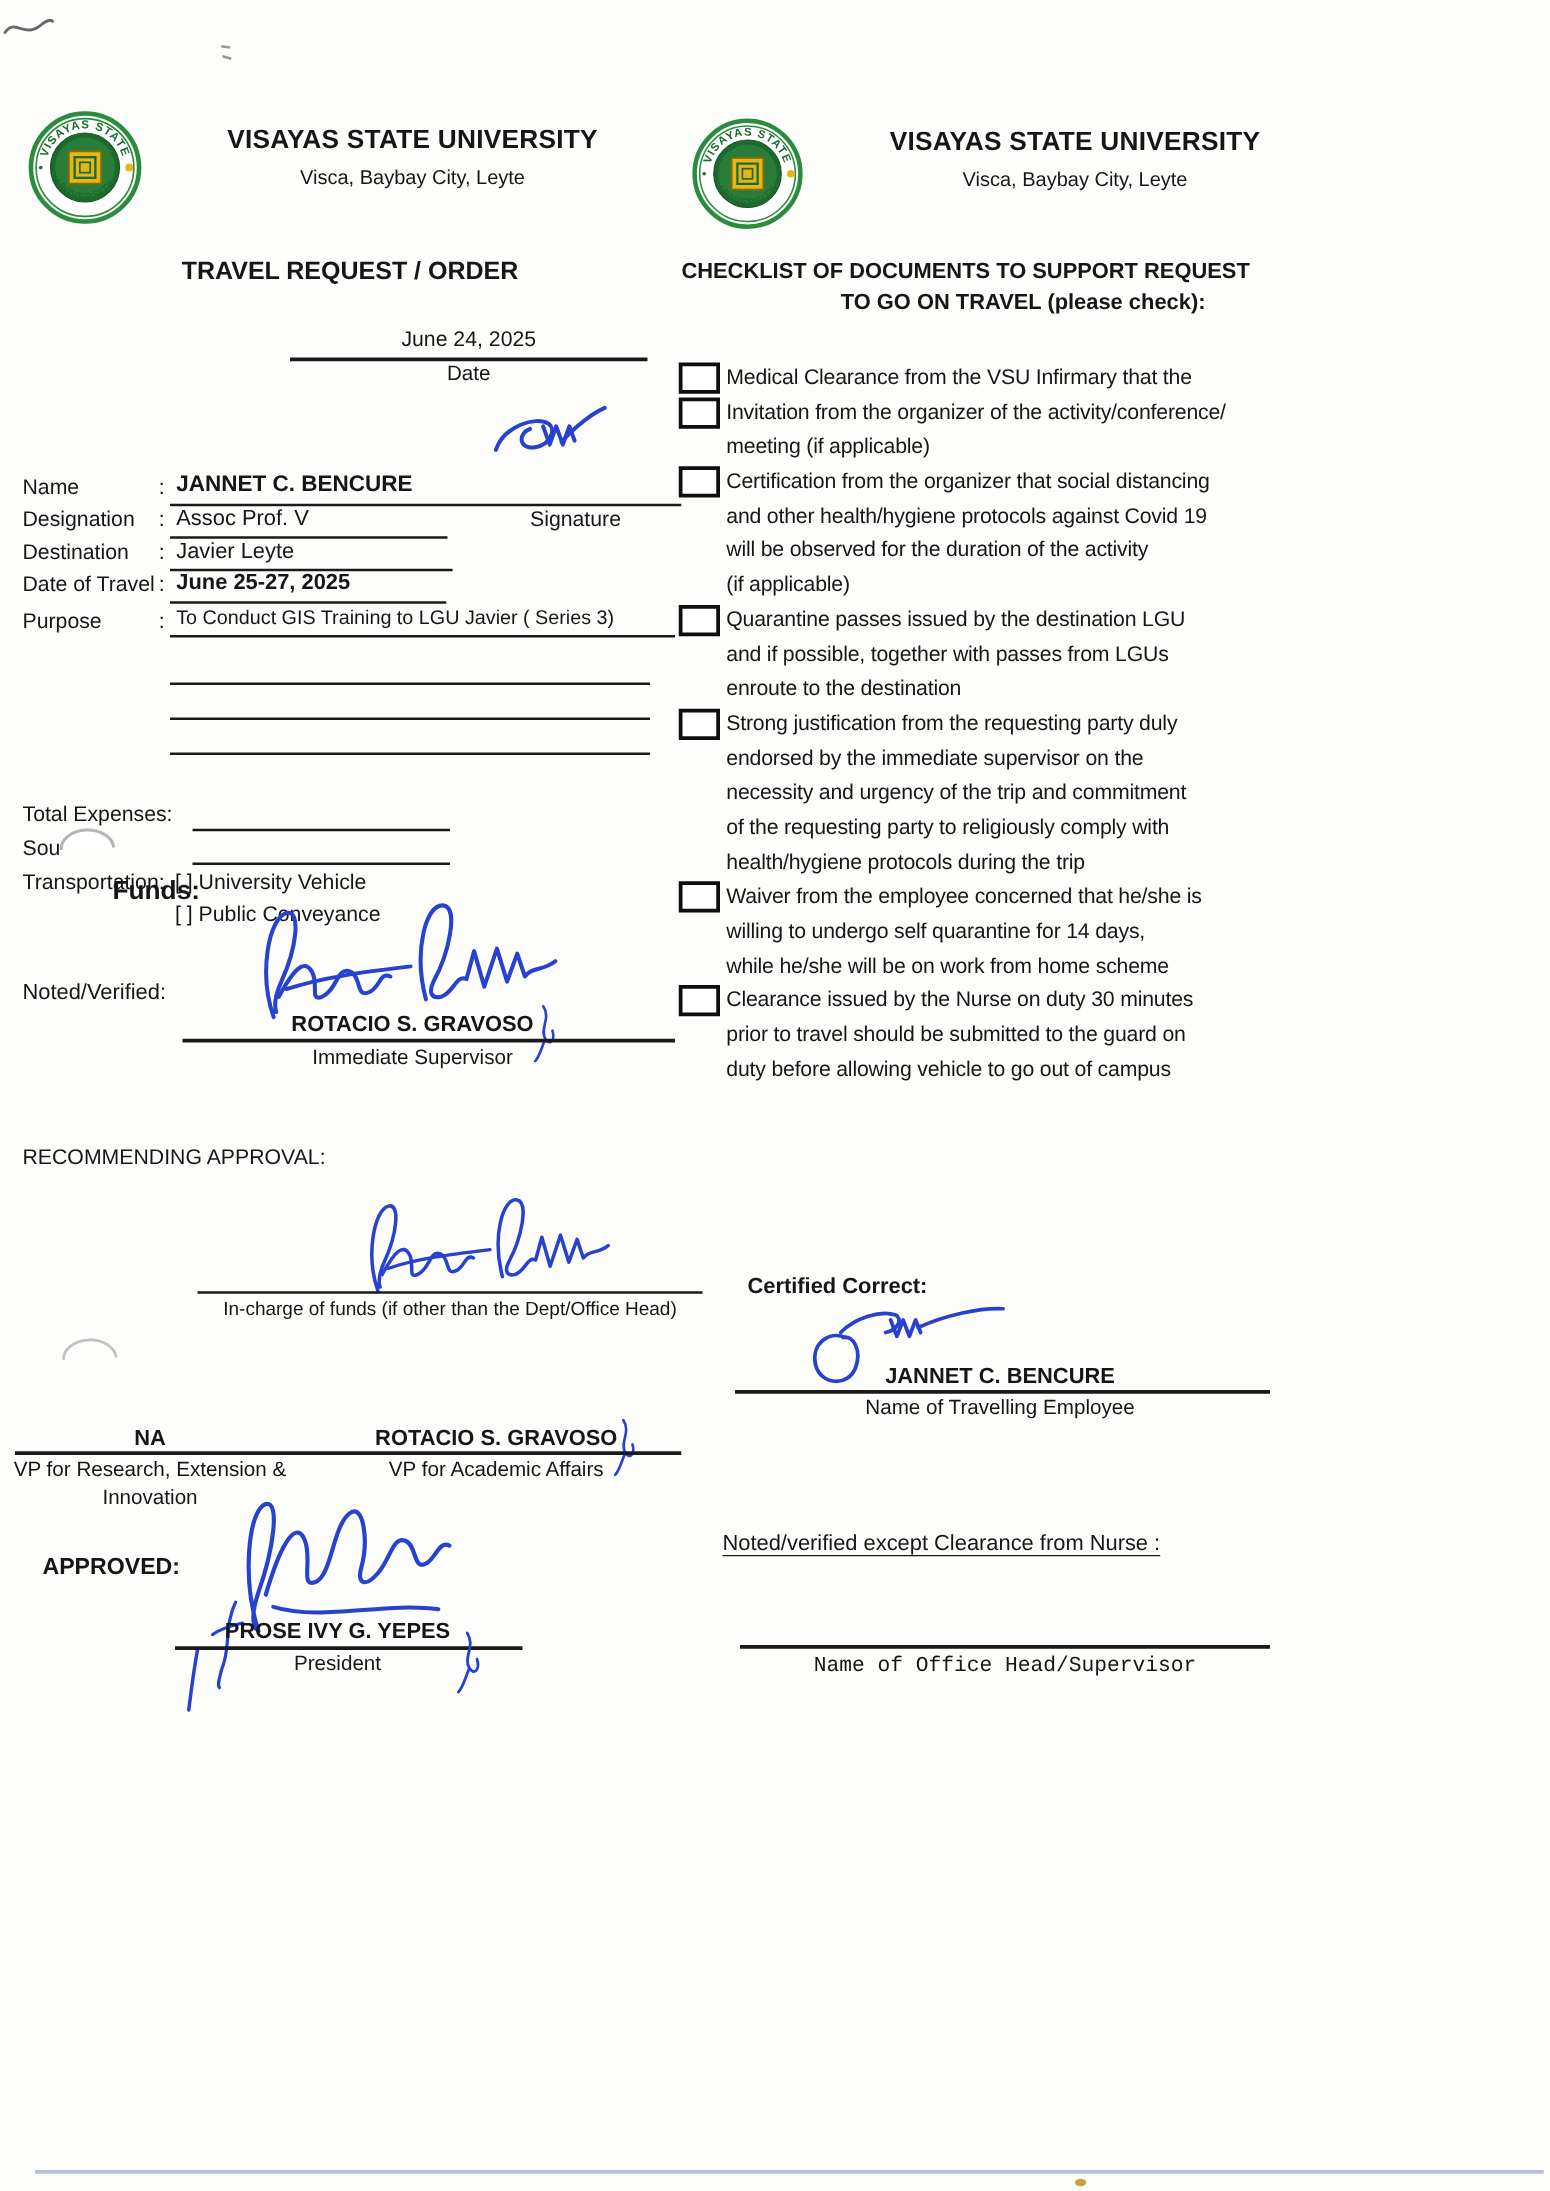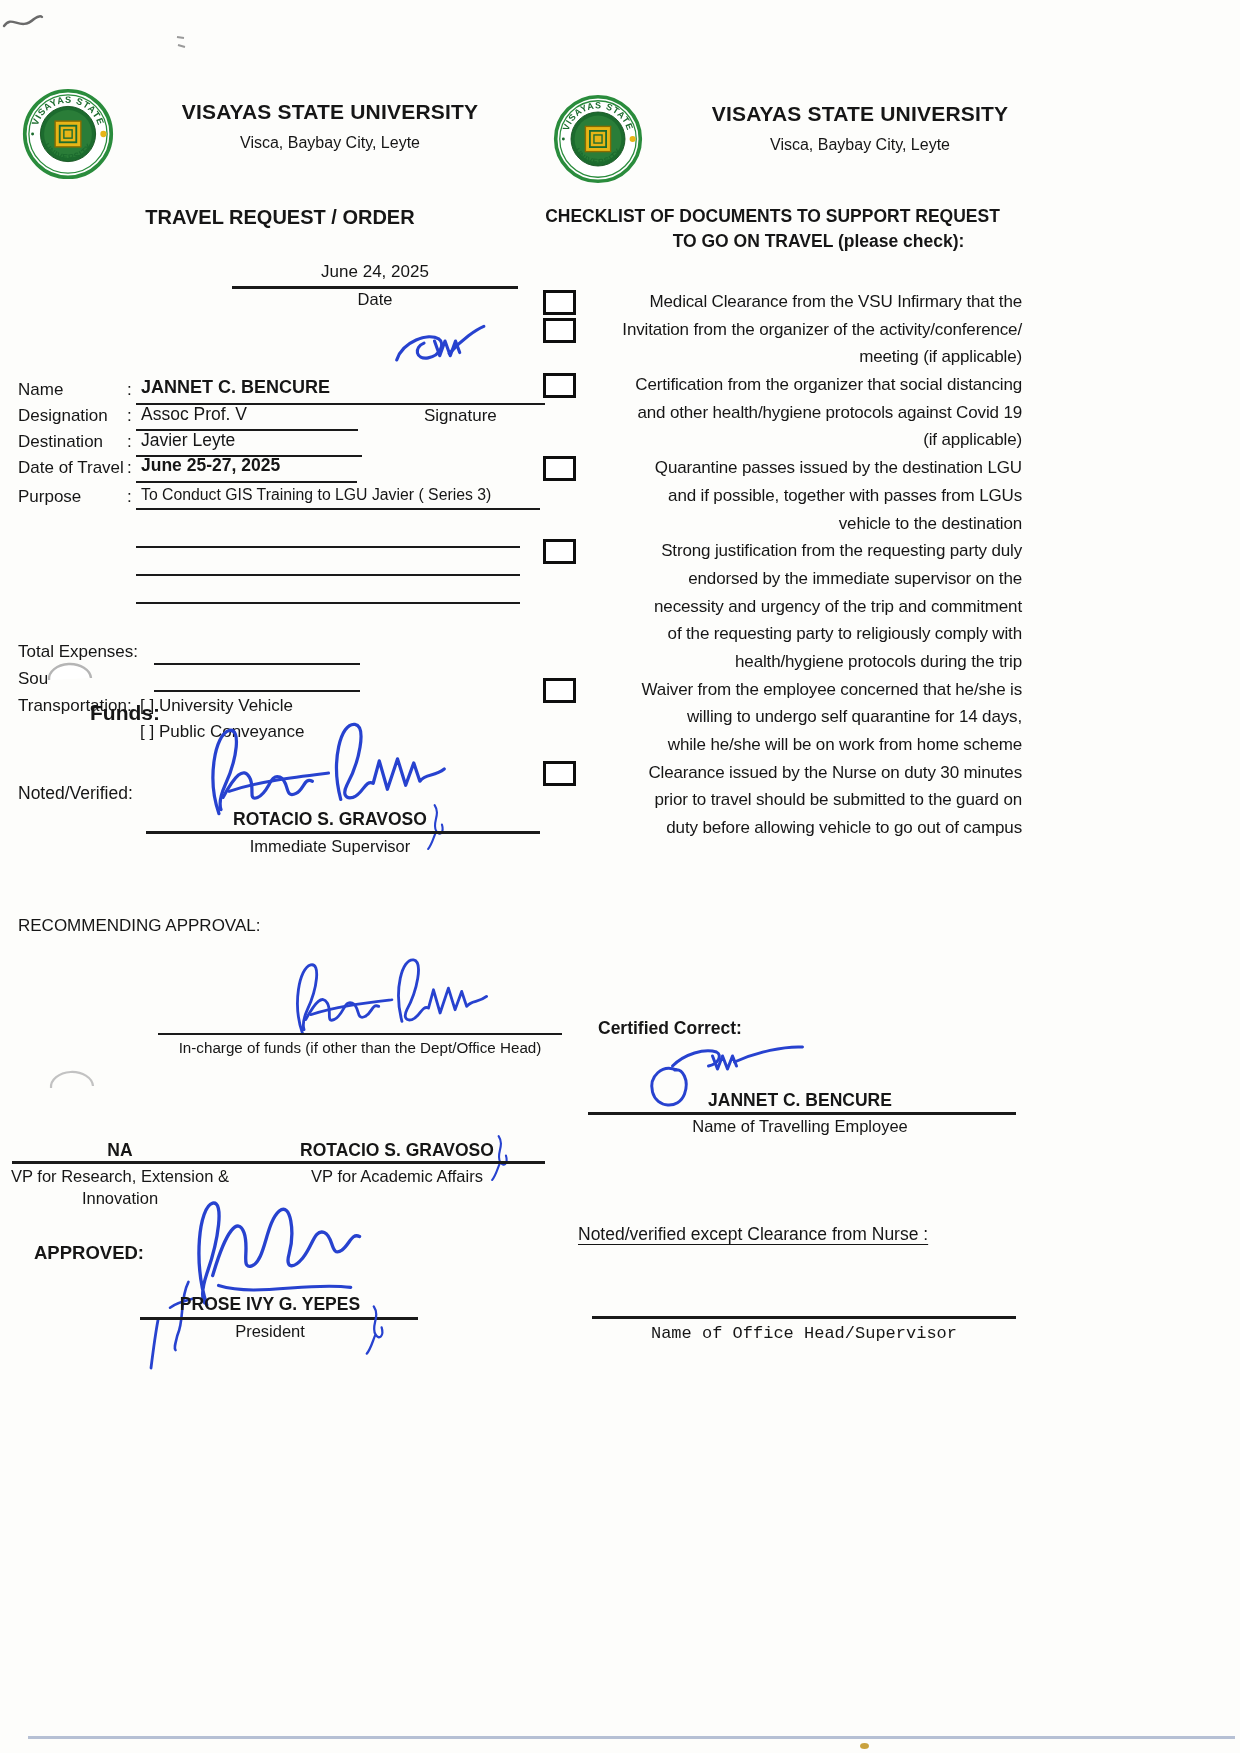--- a/index.html
+++ b/index.html
@@ -4,21 +4,21 @@
 <style>
   html,body { margin:0; padding:0; background:#ffffff; }
   .page { position:relative; width:1240px; height:1753px; background:#fdfdfb;
           font-family:"Liberation Sans", sans-serif; color:#161616; overflow:hidden; }
   .abs { position:absolute; white-space:nowrap; }
   .c { text-align:center; }
   .b { font-weight:bold; }
   .ln { position:absolute; background:#1a1a1a; height:2px; }
   .ink { stroke:#2742cf; fill:none; stroke-linecap:round; stroke-linejoin:round; }
   .cl { font-size:17px; line-height:27.7px; height:27.7px; letter-spacing:-0.15px; white-space:nowrap; }
-  .chk-item { position:relative; padding-left:39px;text-align:right; }
+  .chk-item { position:relative; padding-left:39px; }
   .box { position:absolute; left:1px; top:2px; width:27px; height:19px;
          border:3.4px solid #0e0e0e; background:#fff; }
   .sealtxt { font-weight:bold; letter-spacing:1px; fill:#1c6b2e; }
 </style>
 </head>
 <body>
 
 <div class="page">
 
   <svg class="abs" style="left:2px; top:8px;" width="42" height="28" viewBox="0 0 42 28">
@@ -186,28 +186,29 @@
     <div class="chk-item">
       <span class="box"></span>
       <div class="cl">Invitation from the organizer of the activity/conference/</div>
       <div class="cl">meeting (if applicable)</div>
     </div>
 
     <div class="chk-item">
       <span class="box"></span>
       <div class="cl">Certification from the organizer that social distancing</div>
       <div class="cl">and other health/hygiene protocols against Covid 19</div>
+      <div class="cl">will be observed for the duration of the activity</div>
       <div class="cl"> (if applicable)</div>
     </div>
 
     <div class="chk-item">
       <span class="box"></span>
       <div class="cl">Quarantine passes issued by the destination LGU</div>
       <div class="cl">and if possible, together with passes from LGUs</div>
-      <div class="cl">vehicle to the destination</div>
+      <div class="cl">enroute to the destination</div>
     </div>
 
     <div class="chk-item">
       <span class="box"></span>
       <div class="cl">Strong justification from the requesting party duly</div>
       <div class="cl">endorsed by the immediate supervisor on the</div>
       <div class="cl">necessity and urgency of the trip and commitment</div>
       <div class="cl">of the requesting party to religiously comply with</div>
       <div class="cl">health/hygiene protocols during the trip</div>
     </div>

